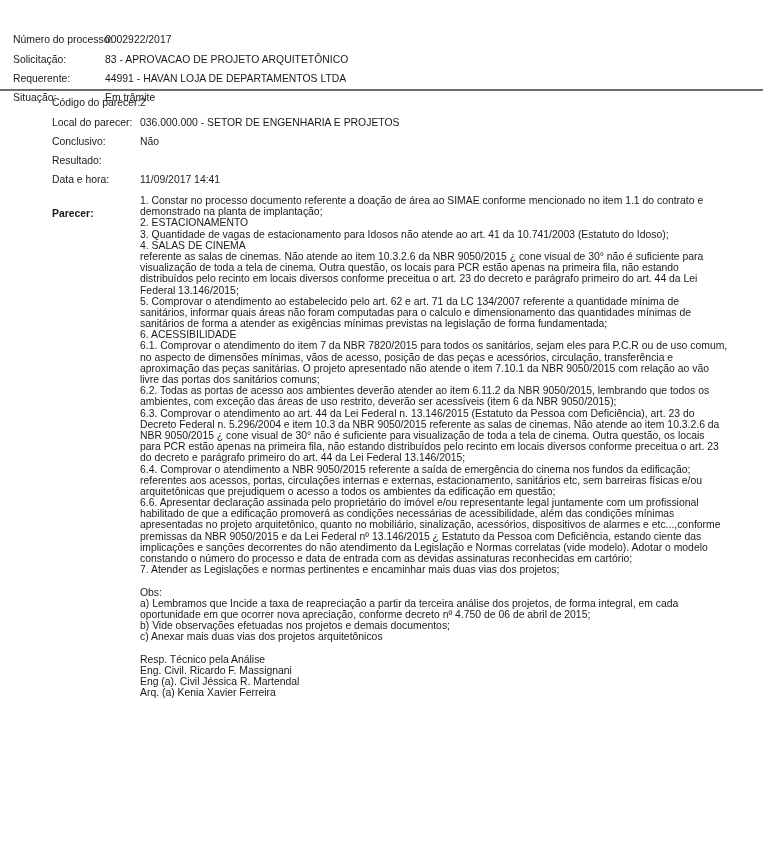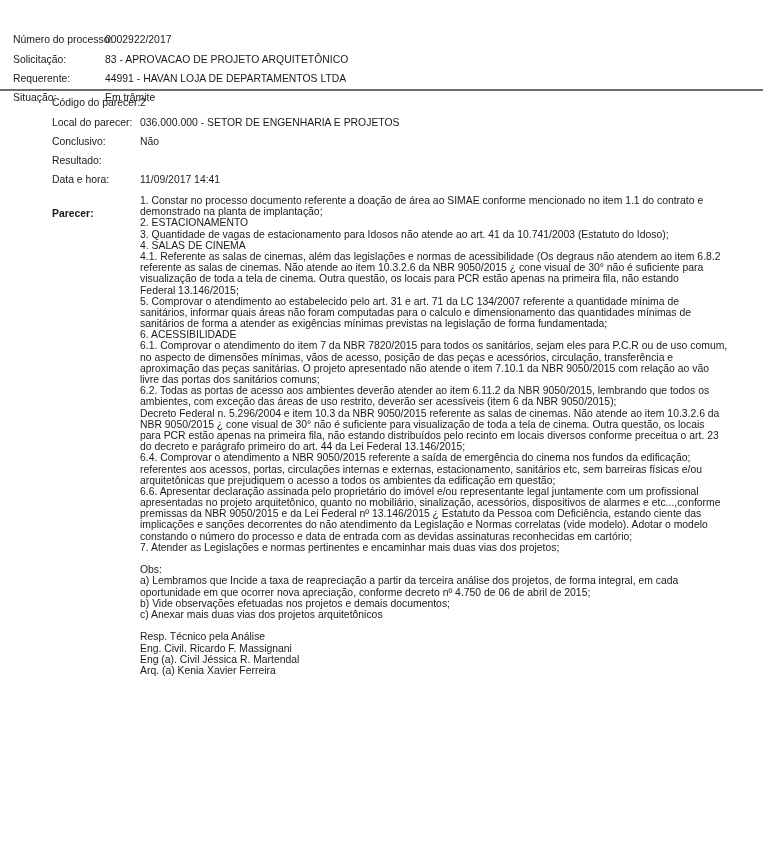--- a/index.html
+++ b/index.html
@@ -59,42 +59,44 @@
 
 <div class="parecer-label">Parecer:</div>
 
 <div class="parecer-body">
   <div id="parecer-lines">
       <span class="line">1. Constar no processo documento referente a doação de área ao SIMAE conforme mencionado no item 1.1 do contrato e</span>
       <span class="line">demonstrado na planta de implantação;</span>
       <span class="line">2. ESTACIONAMENTO</span>
       <span class="line">3. Quantidade de vagas de estacionamento para Idosos não atende ao art. 41 da 10.741/2003 (Estatuto do Idoso);</span>
       <span class="line">4. SALAS DE CINEMA</span>
-      <span class="line">4.1. Referente as salas de cinemas, além das legislações e normas de acessibilidade (Os degraus não atendem ao item 6.8.2</span>
       <span class="line">referente as salas de cinemas. Não atende ao item 10.3.2.6 da NBR 9050/2015 ¿ cone visual de 30° não é suficiente para</span>
       <span class="line">visualização de toda a tela de cinema. Outra questão, os locais para PCR estão apenas na primeira fila, não estando</span>
+      <span class="line">distribuídos pelo recinto em locais diversos conforme preceitua o art. 23 do decreto e parágrafo primeiro do art. 44 da Lei</span>
       <span class="line">Federal 13.146/2015;</span>
-      <span class="line">5. Comprovar o atendimento ao estabelecido pelo art. 31 e art. 71 da LC 134/2007 referente a quantidade mínima de</span>
+      <span class="line">5. Comprovar o atendimento ao estabelecido pelo art. 62 e art. 71 da LC 134/2007 referente a quantidade mínima de</span>
       <span class="line">sanitários, informar quais áreas não foram computadas para o calculo e dimensionamento das quantidades mínimas de</span>
       <span class="line">sanitários de forma a atender as exigências mínimas previstas na legislação de forma fundamentada;</span>
       <span class="line">6. ACESSIBILIDADE</span>
       <span class="line">6.1. Comprovar o atendimento do item 7 da NBR 7820/2015 para todos os sanitários, sejam eles para P.C.R ou de uso comum,</span>
       <span class="line">no aspecto de dimensões mínimas, vãos de acesso, posição de das peças e acessórios, circulação, transferência e</span>
       <span class="line">aproximação das peças sanitárias. O projeto apresentado não atende o item 7.10.1 da NBR 9050/2015 com relação ao vão</span>
       <span class="line">livre das portas dos sanitários comuns;</span>
       <span class="line">6.2. Todas as portas de acesso aos ambientes deverão atender ao item 6.11.2 da NBR 9050/2015, lembrando que todos os</span>
       <span class="line">ambientes, com exceção das áreas de uso restrito, deverão ser acessíveis (item 6 da NBR 9050/2015);</span>
+      <span class="line">6.3. Comprovar o atendimento ao art. 44 da Lei Federal n. 13.146/2015 (Estatuto da Pessoa com Deficiência), art. 23 do</span>
       <span class="line">Decreto Federal n. 5.296/2004 e item 10.3 da NBR 9050/2015 referente as salas de cinemas. Não atende ao item 10.3.2.6 da</span>
       <span class="line">NBR 9050/2015 ¿ cone visual de 30° não é suficiente para visualização de toda a tela de cinema. Outra questão, os locais</span>
       <span class="line">para PCR estão apenas na primeira fila, não estando distribuídos pelo recinto em locais diversos conforme preceitua o art. 23</span>
       <span class="line">do decreto e parágrafo primeiro do art. 44 da Lei Federal 13.146/2015;</span>
       <span class="line">6.4. Comprovar o atendimento a NBR 9050/2015 referente a saída de emergência do cinema nos fundos da edificação;</span>
       <span class="line">referentes aos acessos, portas, circulações internas e externas, estacionamento, sanitários etc, sem barreiras físicas e/ou</span>
       <span class="line">arquitetônicas que prejudiquem o acesso a todos os ambientes da edificação em questão;</span>
       <span class="line">6.6. Apresentar declaração assinada pelo proprietário do imóvel e/ou representante legal juntamente com um profissional</span>
+      <span class="line">habilitado de que a edificação promoverá as condições necessárias de acessibilidade, além das condições mínimas</span>
       <span class="line">apresentadas no projeto arquitetônico, quanto no mobiliário, sinalização, acessórios, dispositivos de alarmes e etc...,conforme</span>
       <span class="line">premissas da NBR 9050/2015 e da Lei Federal nº 13.146/2015 ¿ Estatuto da Pessoa com Deficiência, estando ciente das</span>
       <span class="line">implicações e sanções decorrentes do não atendimento da Legislação e Normas correlatas (vide modelo). Adotar o modelo</span>
       <span class="line">constando o número do processo e data de entrada com as devidas assinaturas reconhecidas em cartório;</span>
       <span class="line">7. Atender as Legislações e normas pertinentes e encaminhar mais duas vias dos projetos;</span>
     </div>
   <span class="gap"></span>
   <span class="line">Obs:</span>
   <div id="obs-lines">
       <span class="line">a) Lembramos que Incide a taxa de reapreciação a partir da terceira análise dos projetos, de forma integral, em cada</span>

